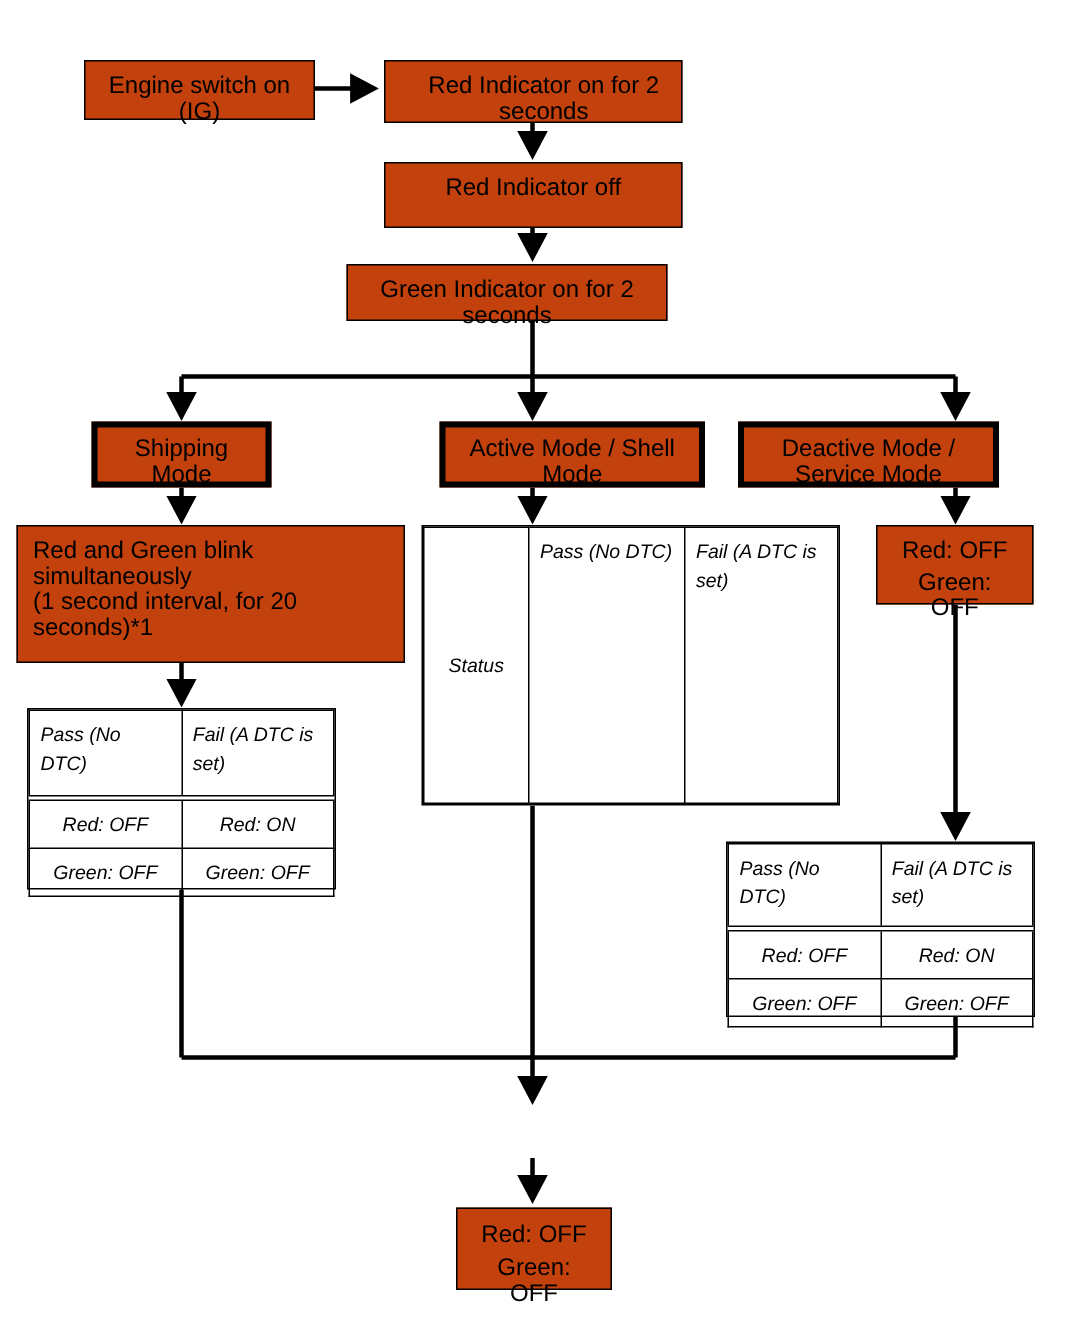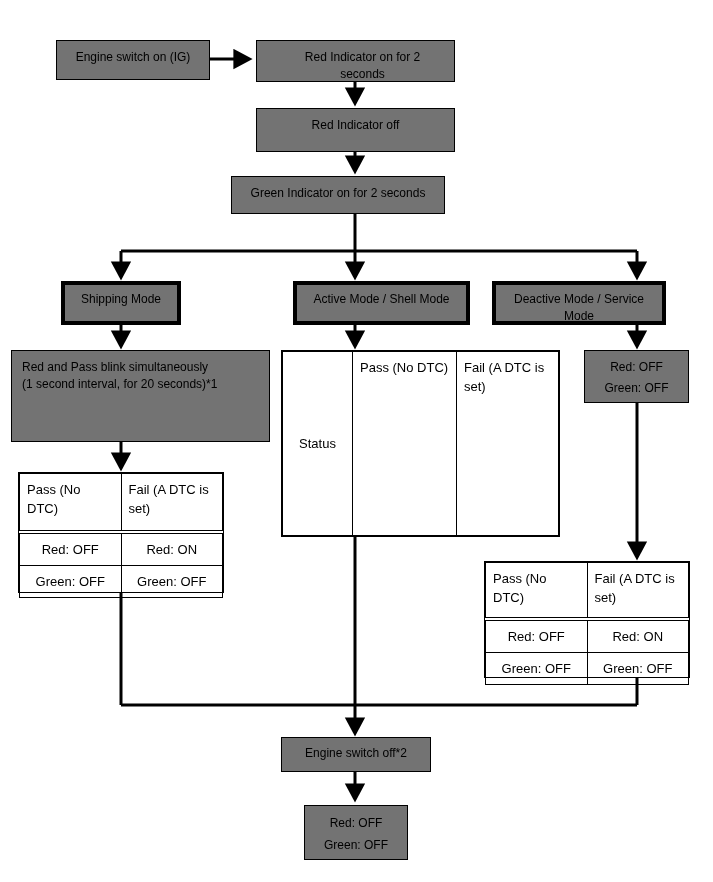--- a/index.html
+++ b/index.html
@@ -16,22 +16,22 @@
     overflow: hidden;
   }
   #canvas {
     position: absolute;
     left: 0; top: 0;
     width: 713px; height: 882px;
   }
   .node {
     position: absolute;
     border: 1.5px solid #000;
-    background: #737373;
-    font-size: 12px;
+    background: #c2410c;
+    font-size: 16px;
     line-height: 17px;
     padding: 8px 10px 0 10px;
     text-align: center;
     z-index: 5;
   }
   .node.thick { border-width: 4px; }
   .node.left-align { text-align: left; }
 
   .tbl {
     position: absolute;
@@ -41,20 +41,21 @@
     font-size: 13px;
     line-height: 19px;
     z-index: 5;
   }
   .tbl table { border-collapse: collapse; width: 100%; height: 100%; }
   .tbl td {
     border: 1.5px solid #000;
     padding: 6px 7px;
     vertical-align: top;
     text-align: left;
+    font-style: italic;
   }
   .tbl td.ctr { text-align: center; vertical-align: middle; }
   .tbl tr.dbl-top td { border-top: 4px double #000; }
 
   svg.lines {
     position: absolute;
     left: 0; top: 0;
     width: 713px; height: 882px;
     z-index: 1;
     pointer-events: none;
@@ -125,21 +126,21 @@
 
   <div class="node thick" style="left:293px; top:281px; width:177px; height:44px; padding-top:6px;">
     <span>Active Mode / Shell Mode</span>
   </div>
 
   <div class="node thick" style="left:492px; top:281px; width:174px; height:44px; padding-top:6px;">
     <span>Deactive Mode / Service Mode</span>
   </div>
 
   <div class="node left-align" style="left:11px; top:350px; width:259px; height:92px; padding:8px 10px;">
-    <span class="cellline">Red and Pass blink simultaneously</span>
+    <span class="cellline">Red and Green blink simultaneously</span>
     <span class="cellline">(1 second interval, for 20 seconds)*1</span>
   </div>
 
   <div class="tbl" style="left:18px; top:472px; width:206px; height:121px;">
     <table>
       <tbody>
           <tr>
         <td style="width:50%; height:58px;">
           <span>Pass (No DTC)</span>
         </td>
@@ -214,22 +215,19 @@
           <span>Green: OFF</span>
         </td>
         <td class="ctr" style="border-top:none;">
           <span>Green: OFF</span>
         </td>
       </tr>
     </tbody>
       </table>
   </div>
 
-  <div class="node" style="left:281px; top:737px; width:150px; height:35px; padding-top:7px;">
-    <span>Engine switch off*2</span>
-  </div>
 
   <div class="node" style="left:304px; top:805px; width:104px; height:55px; padding-top:9px;">
     <span class="cellline">Red: OFF</span>
     <span class="cellline" style="display:block;margin-top:5px;">Green: OFF</span>
   </div>
 
 </div>
 
 </body></html>

